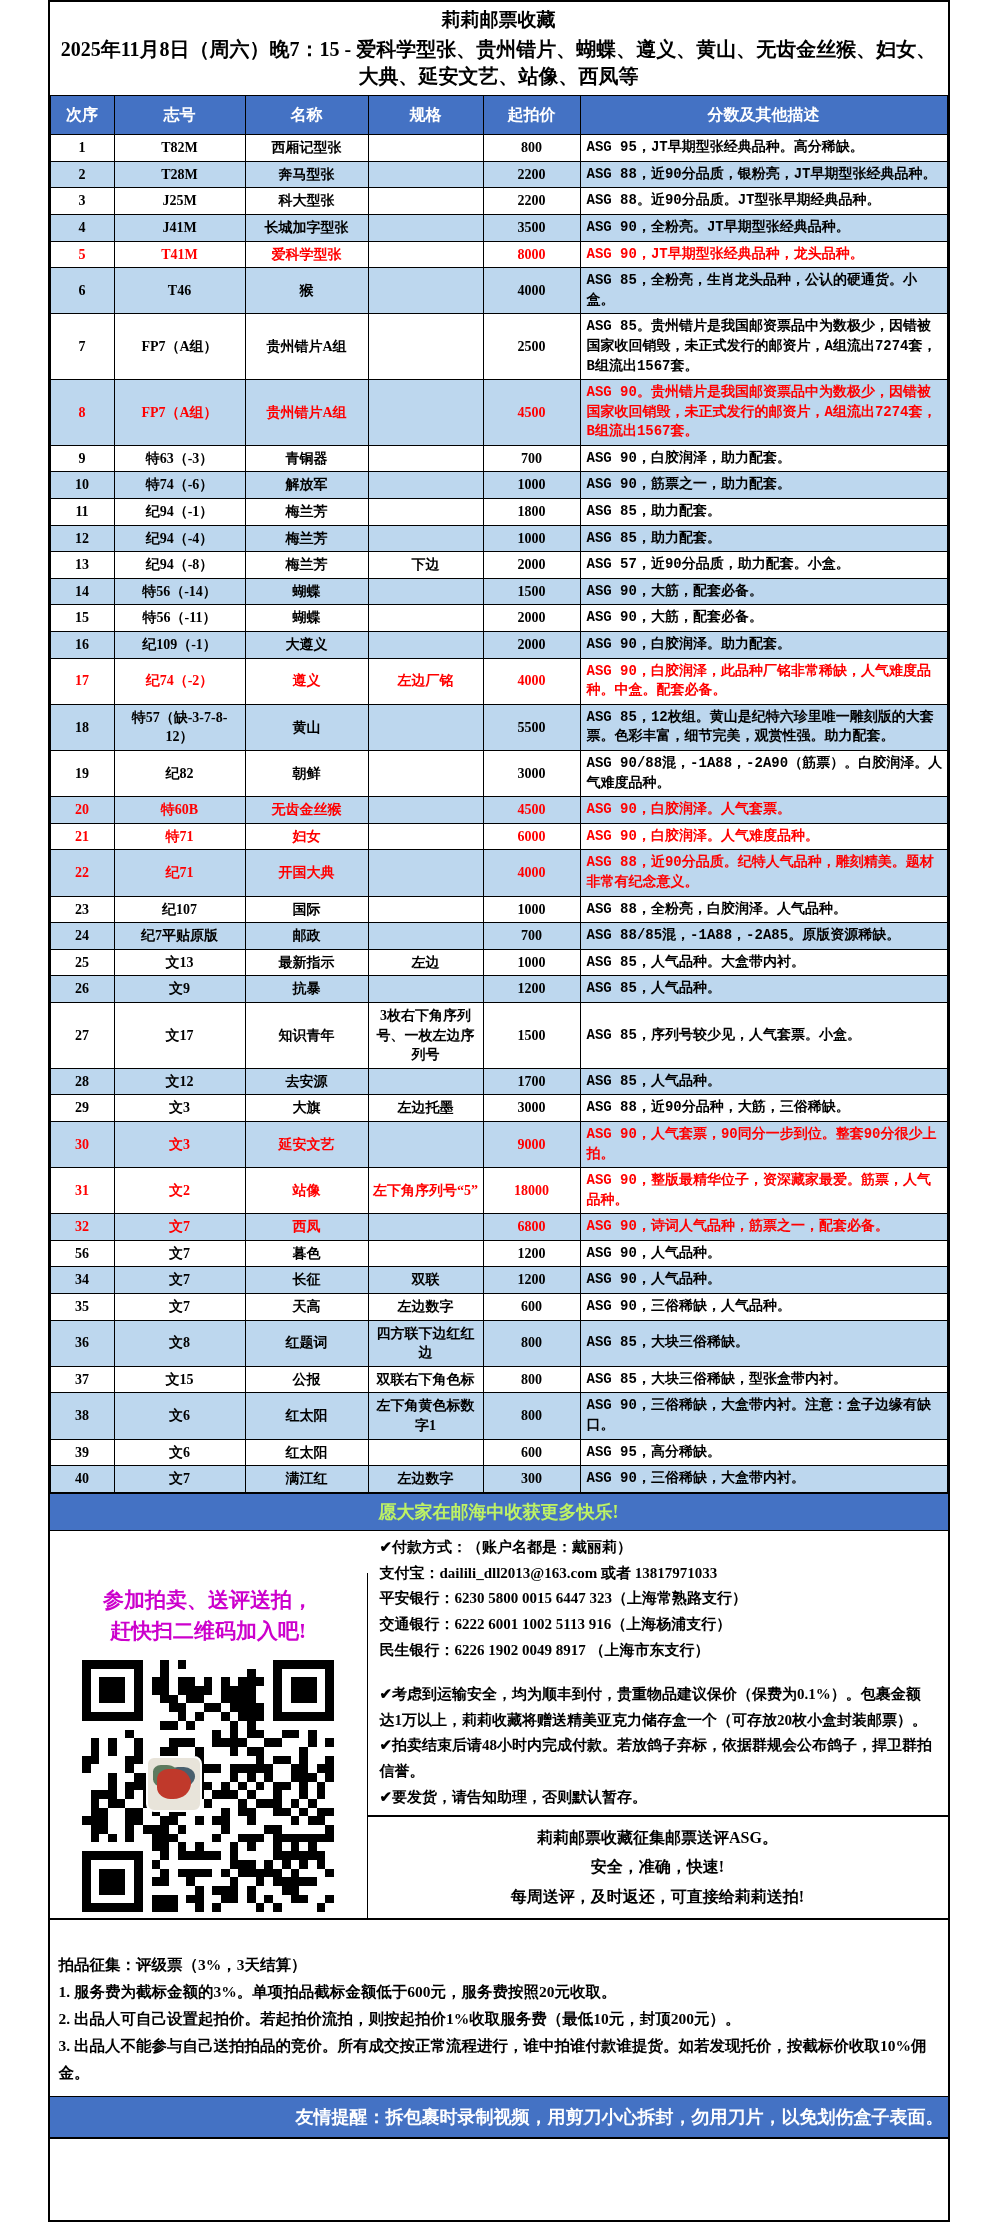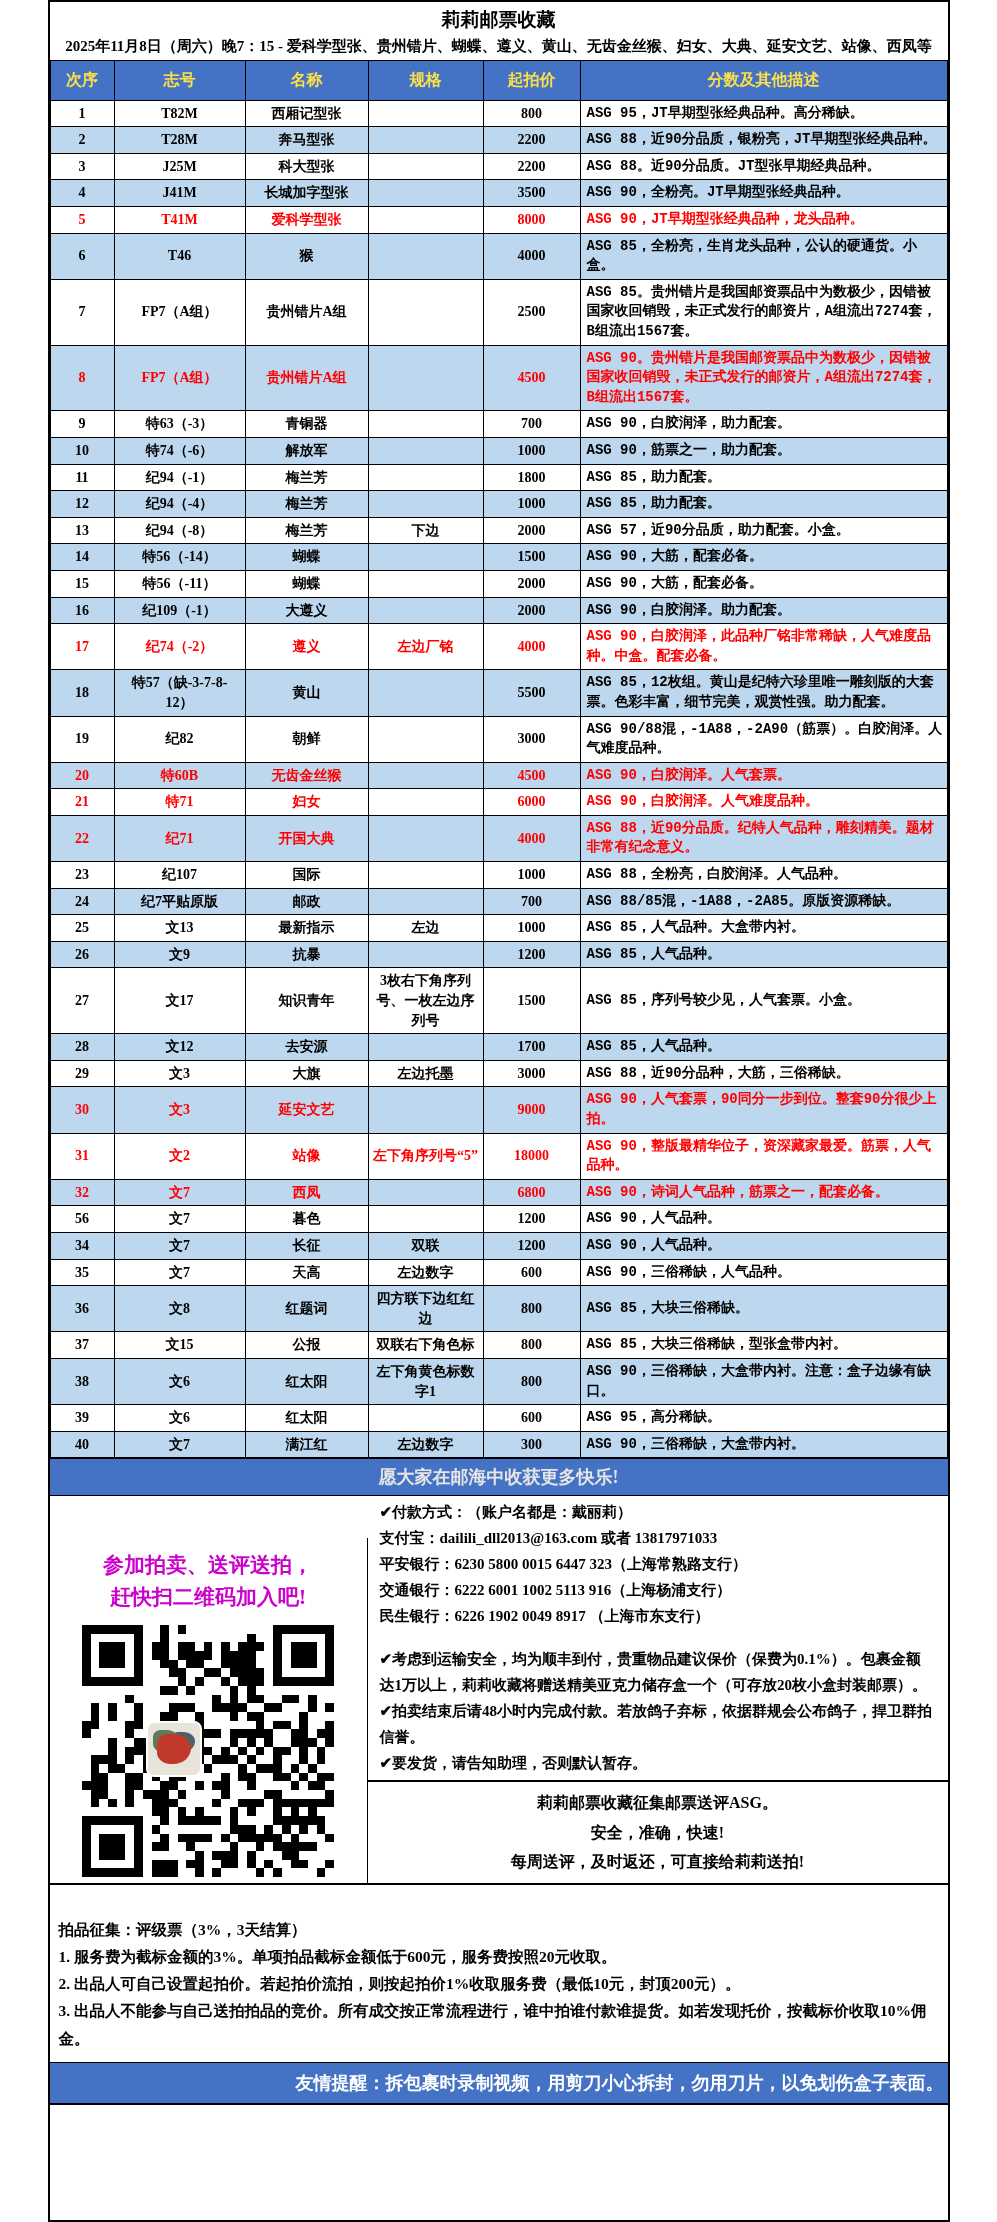--- a/index.html
+++ b/index.html
@@ -13,32 +13,32 @@
   body{font-family:"Liberation Serif", serif;font-weight:bold;color:#000;}
   #sheet{
     width:902px;height:2222px;margin:0 auto;
     border:2px solid #000;
     display:flex;flex-direction:column;
     overflow:hidden;background:#fff;
   }
   
   .top-header{padding:5px 10px 4px 10px;text-align:center;}
   .page-title{font-size:19px;line-height:1.4;}
-  .page-subtitle{font-size:15px;line-height:1.38;margin-top:2px;}
+  .page-subtitle{font-size:20px;line-height:1.38;margin-top:2px;}
   
   table{width:100%;border-collapse:collapse;table-layout:fixed;}
   th,td{border:1px solid #000;padding:3px 4px;font-size:14px;line-height:1.4;
         text-align:center;vertical-align:middle;word-break:break-word;}
-  thead th{background:var(--blue);color:#fde047;font-size:16px;padding:8px 2px;}
+  thead th{background:var(--blue);color:#ffffff;font-size:16px;padding:8px 2px;}
   td.col-desc{text-align:left;padding-left:6px;padding-right:4px;font-family:Liberation Mono, monospace;}
   tbody tr:nth-child(even){background:var(--altrow);}
   tbody tr.red{color:var(--red);}
   
   .banner{
-    background:var(--blue);color:#e5e5e5;text-align:center;
+    background:var(--blue);color:#bef264;text-align:center;
     font-size:18px;padding:6px 0;border-top:1px solid #000;border-bottom:1px solid #000;
   }
   
   .footer-box{display:flex;align-items:flex-end;border-bottom:2px solid #000;}
   .footer-left{width:318px;flex:0 0 318px;border-right:1.5px solid #000;
                padding:12px 6px 6px 6px;text-align:center;}
   .invite-text{color:var(--magenta);font-size:21px;line-height:1.5;}
   .qr-wrap{margin-top:12px;display:flex;justify-content:center;position:relative;}
   .qr-logo{
     position:absolute;width:56px;height:56px;left:50%;top:96px;margin-left:-62px;

